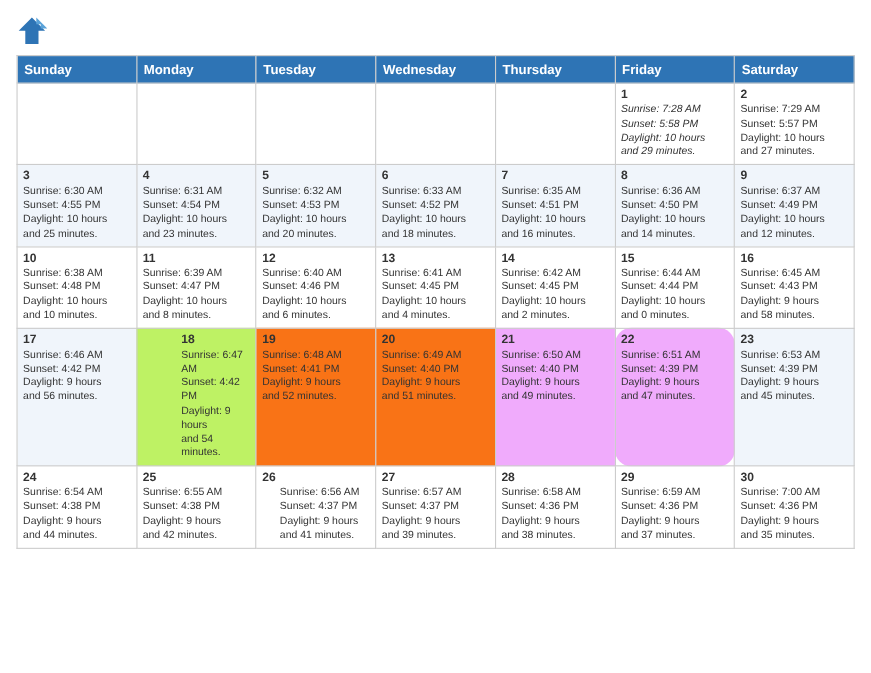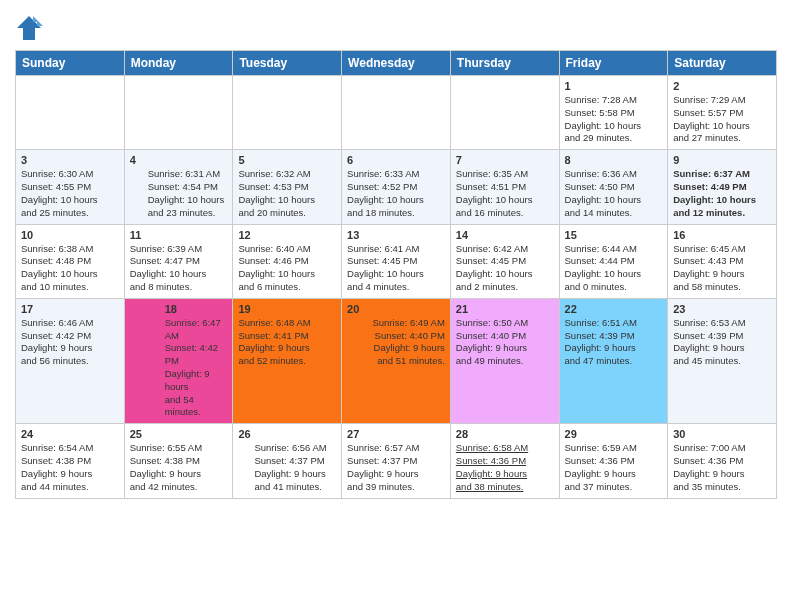--- a/index.html
+++ b/index.html
@@ -128,21 +128,21 @@
   </thead>
   <tbody id="calendar-body">
   <tr>
         <td class="empty-cell"></td>
         <td class="empty-cell"></td>
         <td class="empty-cell"></td>
         <td class="empty-cell"></td>
         <td class="empty-cell"></td>
         <td>
           <span class="day-num">1</span>
-          <div class="day-info" style="white-space: pre-line;">Sunrise: 7:28 AM
+          <div class="day-info" style="white-space: pre-line; font-style: italic;">Sunrise: 7:28 AM
 Sunset: 5:58 PM
 Daylight: 10 hours
 and 29 minutes.</div>
         </td>
         <td>
           <span class="day-num">2</span>
           <div class="day-info" style="white-space: pre-line;">Sunrise: 7:29 AM
 Sunset: 5:57 PM
 Daylight: 10 hours
 and 27 minutes.</div>
@@ -151,21 +151,21 @@
       <tr>
         <td style="background: rgb(240, 245, 251);">
           <span class="day-num">3</span>
           <div class="day-info" style="white-space: pre-line;">Sunrise: 6:30 AM
 Sunset: 4:55 PM
 Daylight: 10 hours
 and 25 minutes.</div>
         </td>
         <td style="background: rgb(240, 245, 251);">
           <span class="day-num">4</span>
-          <div class="day-info" style="white-space: pre-line; margin-left: 18px;">Sunrise: 6:31 AM
+          <div class="day-info" style="white-space: pre-line;">Sunrise: 6:31 AM
 Sunset: 4:54 PM
 Daylight: 10 hours
 and 23 minutes.</div>
         </td>
         <td style="background: rgb(240, 245, 251);">
           <span class="day-num">5</span>
           <div class="day-info" style="white-space: pre-line;">Sunrise: 6:32 AM
 Sunset: 4:53 PM
 Daylight: 10 hours
 and 20 minutes.</div>
@@ -186,21 +186,21 @@
         </td>
         <td style="background: rgb(240, 245, 251);">
           <span class="day-num">8</span>
           <div class="day-info" style="white-space: pre-line;">Sunrise: 6:36 AM
 Sunset: 4:50 PM
 Daylight: 10 hours
 and 14 minutes.</div>
         </td>
         <td style="background: rgb(240, 245, 251);">
           <span class="day-num">9</span>
-          <div class="day-info" style="white-space: pre-line; font-weight: bold;">Sunrise: 6:37 AM
+          <div class="day-info" style="white-space: pre-line;">Sunrise: 6:37 AM
 Sunset: 4:49 PM
 Daylight: 10 hours
 and 12 minutes.</div>
         </td>
       </tr>
       <tr>
         <td>
           <span class="day-num">10</span>
           <div class="day-info" style="white-space: pre-line;">Sunrise: 6:38 AM
 Sunset: 4:48 PM
@@ -251,49 +251,49 @@
         </td>
       </tr>
       <tr>
         <td style="background: rgb(240, 245, 251);">
           <span class="day-num">17</span>
           <div class="day-info" style="white-space: pre-line;">Sunrise: 6:46 AM
 Sunset: 4:42 PM
 Daylight: 9 hours
 and 56 minutes.</div>
         </td>
-        <td style="background: #ec4899; padding-left: 40px;">
+        <td style="background: #bef264; padding-left: 40px;">
           <span class="day-num">18</span>
           <div class="day-info" style="white-space: pre-line;">Sunrise: 6:47 AM
 Sunset: 4:42 PM
 Daylight: 9 hours
 and 54 minutes.</div>
         </td>
         <td style="background: #f97316;">
           <span class="day-num">19</span>
           <div class="day-info" style="white-space: pre-line;">Sunrise: 6:48 AM
 Sunset: 4:41 PM
 Daylight: 9 hours
 and 52 minutes.</div>
         </td>
         <td style="background: #f97316;">
           <span class="day-num">20</span>
-          <div class="day-info" style="white-space: pre-line; text-align: right;">Sunrise: 6:49 AM
+          <div class="day-info" style="white-space: pre-line;">Sunrise: 6:49 AM
 Sunset: 4:40 PM
 Daylight: 9 hours
 and 51 minutes.</div>
         </td>
         <td style="background: #f0abfc;">
           <span class="day-num">21</span>
           <div class="day-info" style="white-space: pre-line;">Sunrise: 6:50 AM
 Sunset: 4:40 PM
 Daylight: 9 hours
 and 49 minutes.</div>
         </td>
-        <td style="background: #7dd3fc;">
+        <td style="background: #f0abfc; border-radius: 15px;">
           <span class="day-num">22</span>
           <div class="day-info" style="white-space: pre-line;">Sunrise: 6:51 AM
 Sunset: 4:39 PM
 Daylight: 9 hours
 and 47 minutes.</div>
         </td>
         <td style="background: rgb(240, 245, 251); margin-top: 21px;">
           <span class="day-num">23</span>
           <div class="day-info" style="white-space: pre-line;">Sunrise: 6:53 AM
 Sunset: 4:39 PM
@@ -325,21 +325,21 @@
         </td>
         <td>
           <span class="day-num">27</span>
           <div class="day-info" style="white-space: pre-line;">Sunrise: 6:57 AM
 Sunset: 4:37 PM
 Daylight: 9 hours
 and 39 minutes.</div>
         </td>
         <td>
           <span class="day-num">28</span>
-          <div class="day-info" style="white-space: pre-line; text-decoration: underline;">Sunrise: 6:58 AM
+          <div class="day-info" style="white-space: pre-line;">Sunrise: 6:58 AM
 Sunset: 4:36 PM
 Daylight: 9 hours
 and 38 minutes.</div>
         </td>
         <td>
           <span class="day-num">29</span>
           <div class="day-info" style="white-space: pre-line;">Sunrise: 6:59 AM
 Sunset: 4:36 PM
 Daylight: 9 hours
 and 37 minutes.</div>

